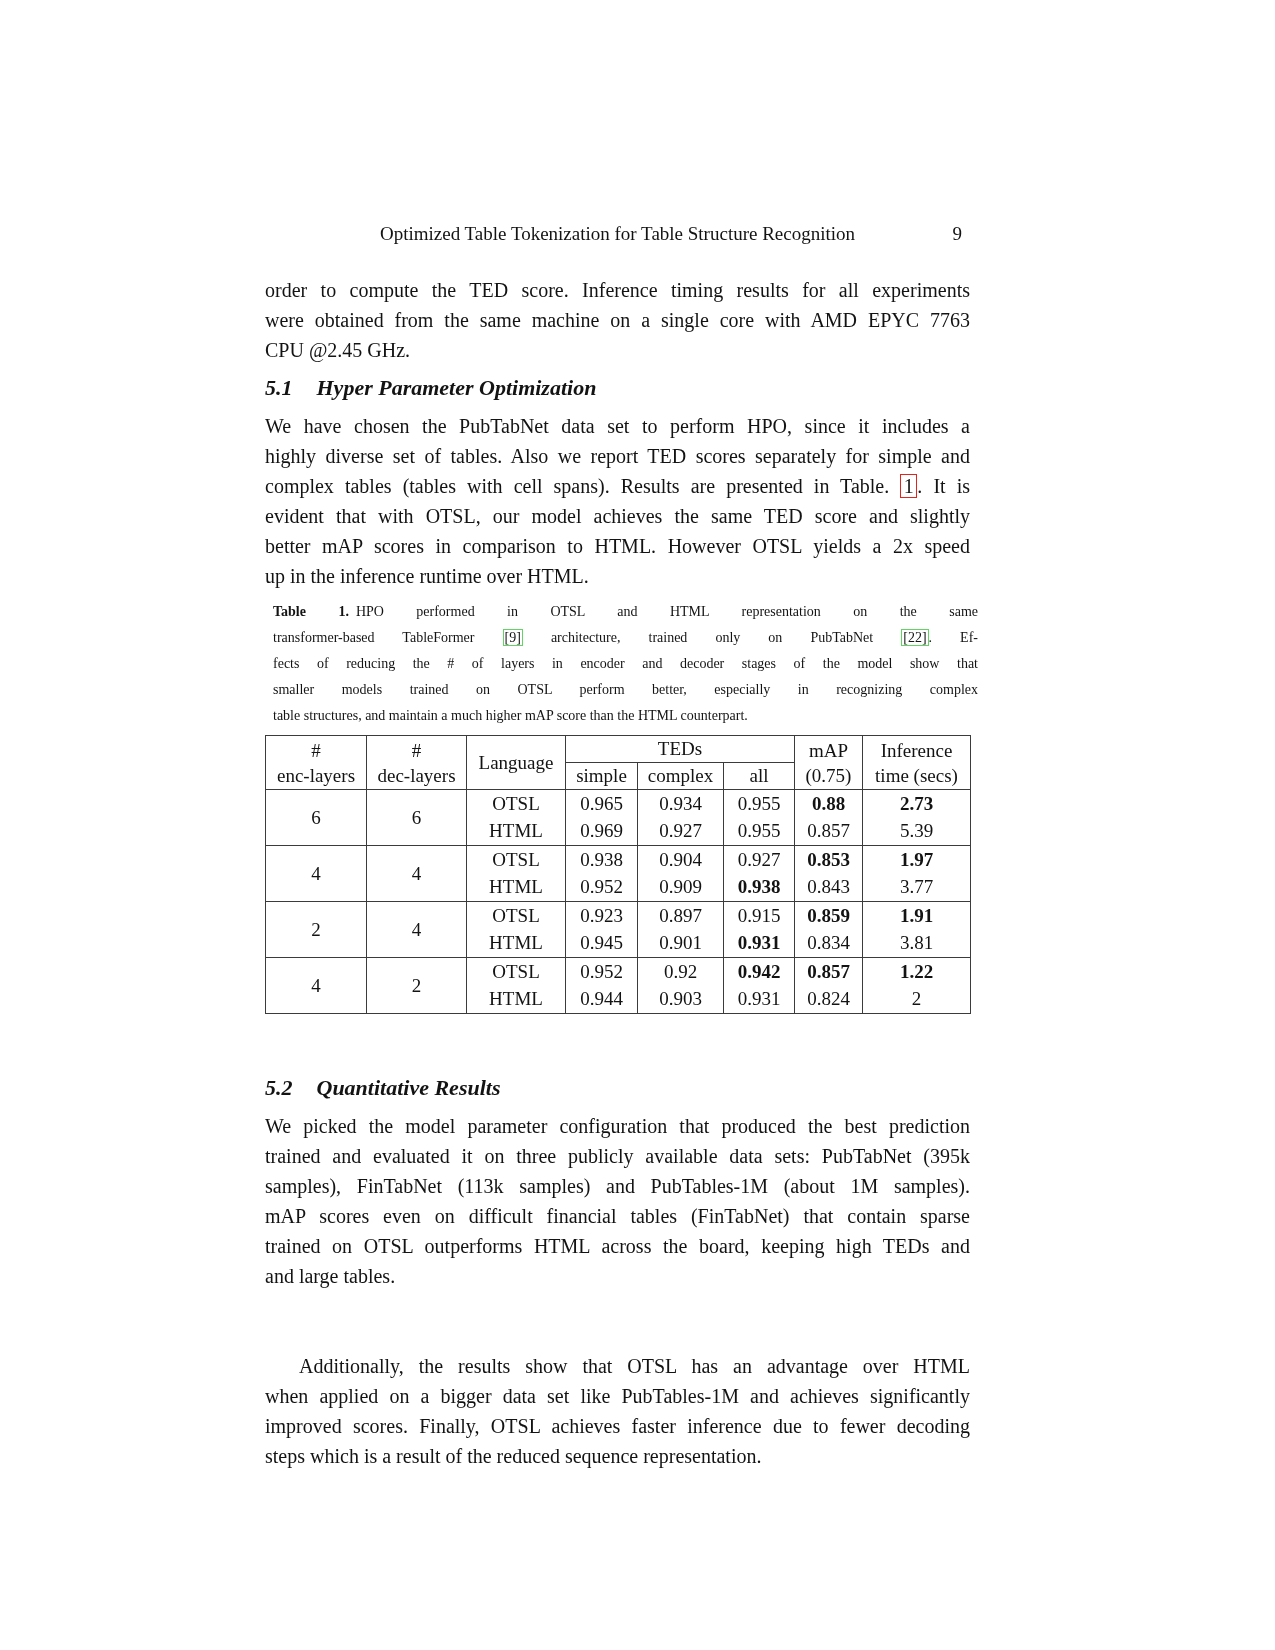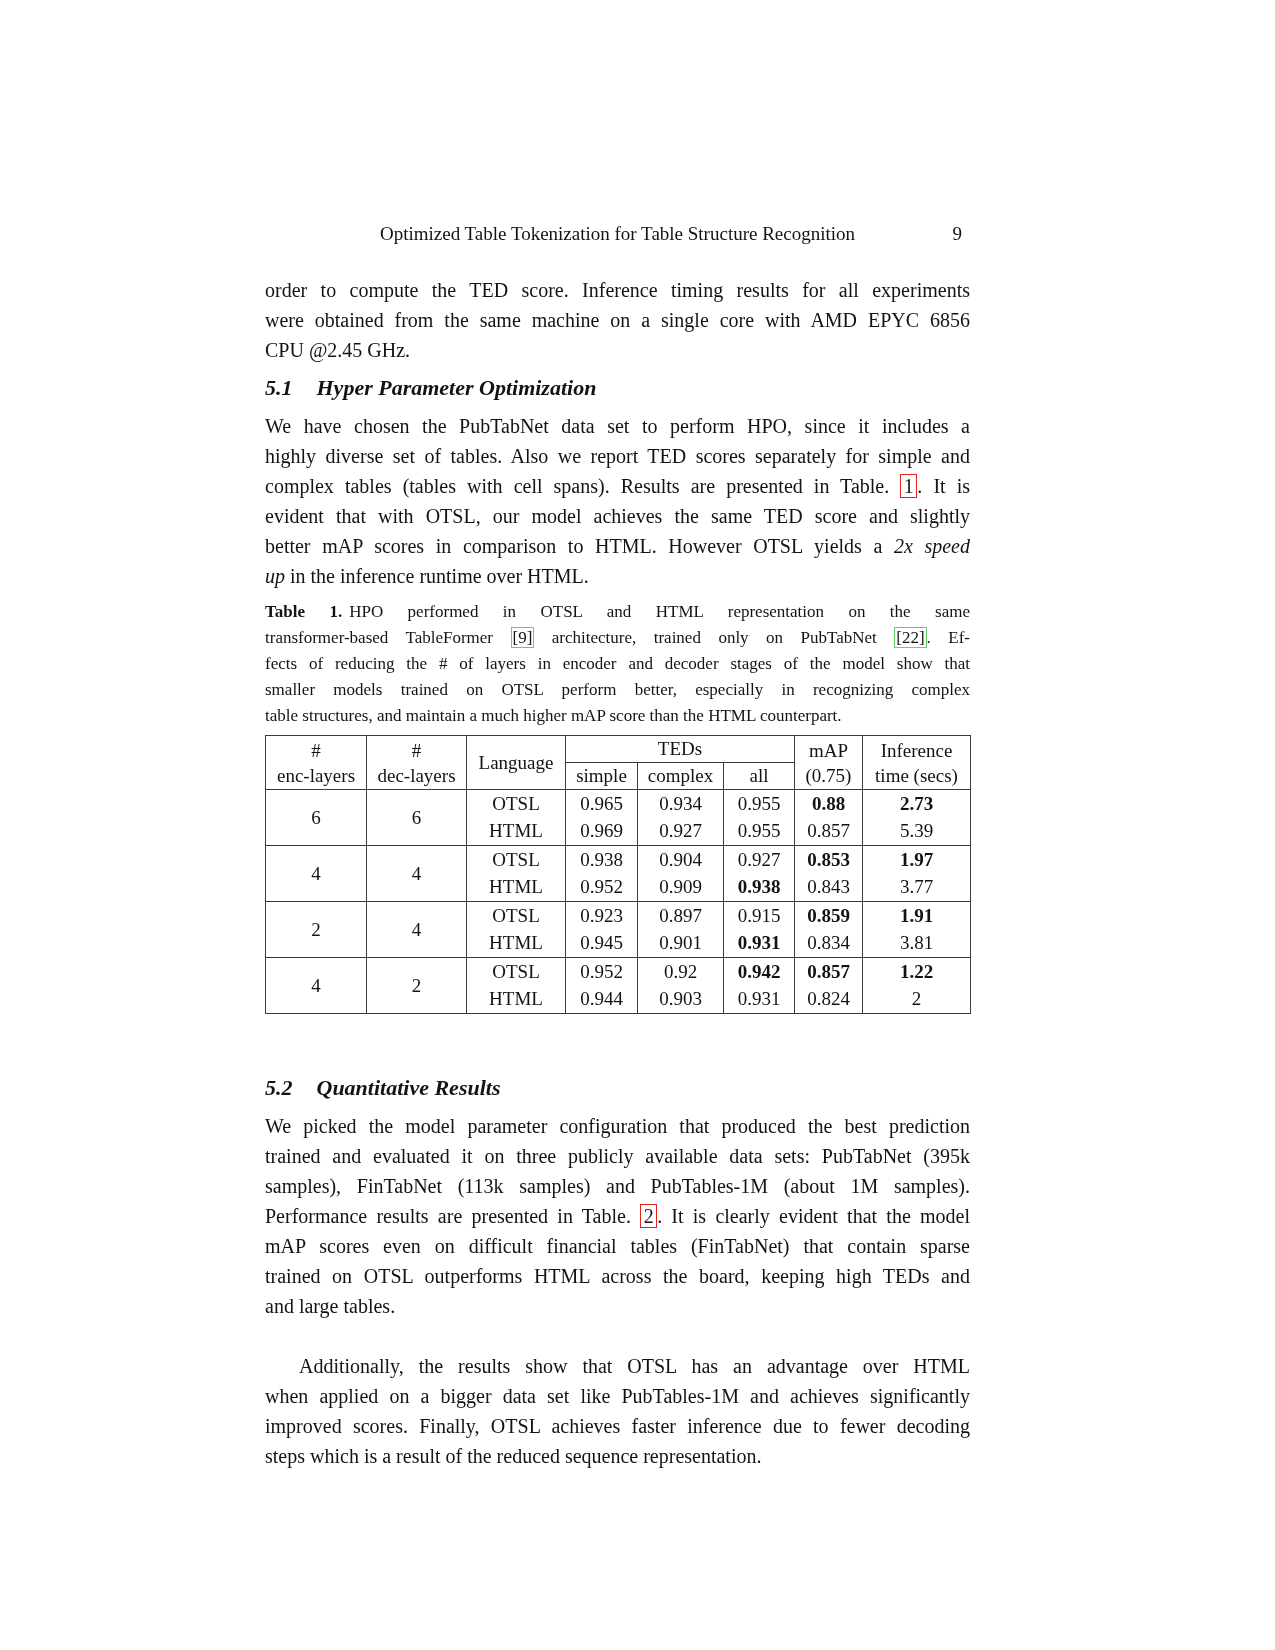--- a/index.html
+++ b/index.html
@@ -20,27 +20,27 @@
   .snum { margin-right:24px; }
 
   
   .para { position:absolute; left:0; width:705px; font-size:20px; }
   .para .tline { line-height:30px; height:30px; }
   .tline { text-align:justify; text-align-last:justify; white-space:normal; }
   .tline-last { text-align-last:left; }
   .first-indent .tline:first-child { padding-left:34px; box-sizing:border-box; }
 
   .seg-p {}
-  .seg-i { font-style:italic; }
+  .seg-i { }
   .seg-b { font-weight:bold; margin-right:7px; }
   .seg-ref { border:1.6px solid var(--ref-color,#e2241d); padding:0 2.5px; }
   .seg-cite { border:1.6px solid var(--cite-color,#63d463); padding:0 1px; }
 
   
-  .caption { position:absolute; left:0; width:705px; font-size:17px; }
+  .caption { position:absolute; left:8px; width:705px; font-size:14px; }
   .caption .tline { line-height:26px; height:26px; }
 
   
   .tblwrap { position:absolute; top:708px; left:0; width:705px; }
   table.t1 { border-collapse:collapse; table-layout:fixed; width:705px;
              font-size:19px; border-top:1.7px solid #3b3b3b; border-bottom:1.7px solid #3b3b3b; }
   .t1 th, .t1 td { border-left:1.5px solid #3b3b3b; border-right:1.5px solid #3b3b3b;
                    padding:0; text-align:center; vertical-align:middle; font-weight:normal; }
   .t1 thead { border-bottom:1.5px solid #3b3b3b; }
   .t1 thead tr { height:27px; }
@@ -56,21 +56,21 @@
 <div class="page">
   <div class="content">
 
     <div class="rhead">
       <span class="rh-title">Optimized Table Tokenization for Table Structure Recognition</span>
       <span class="rh-num">9</span>
     </div>
 
     <div class="para" style="top:248px">
         <div class="tline"><span class="seg-p">order to compute the TED score. Inference timing results for all experiments</span></div>
-        <div class="tline"><span class="seg-p">were obtained from the same machine on a single core with AMD EPYC 6856</span></div>
+        <div class="tline"><span class="seg-p">were obtained from the same machine on a single core with AMD EPYC 7763</span></div>
         <div class="tline tline-last"><span class="seg-p">CPU @2.45 GHz.</span></div>
       </div>
 
     <div class="shead" style="top:348px">
       <span class="snum">5.1</span><span>Hyper Parameter Optimization</span>
     </div>
 
     <div class="para" style="top:384px">
         <div class="tline"><span class="seg-p">We have chosen the PubTabNet data set to perform HPO, since it includes a</span></div>
         <div class="tline"><span class="seg-p">highly diverse set of tables. Also we report TED scores separately for simple and</span></div>
@@ -205,21 +205,20 @@
     </div>
 
     <div class="shead" style="top:1048px">
       <span class="snum">5.2</span><span>Quantitative Results</span>
     </div>
 
     <div class="para" style="top:1084px">
         <div class="tline"><span class="seg-p">We picked the model parameter configuration that produced the best prediction</span></div>
         <div class="tline"><span class="seg-p">trained and evaluated it on three publicly available data sets: PubTabNet (395k</span></div>
         <div class="tline"><span class="seg-p">samples), FinTabNet (113k samples) and PubTables-1M (about 1M samples).</span></div>
-        <div class="tline"><span class="seg-p">Performance results are presented in Table. </span><span class="seg-ref">2</span><span class="seg-p">. It is clearly evident that the model</span></div>
         <div class="tline"><span class="seg-p">mAP scores even on difficult financial tables (FinTabNet) that contain sparse</span></div>
         <div class="tline"><span class="seg-p">trained on OTSL outperforms HTML across the board, keeping high TEDs and</span></div>
         <div class="tline tline-last"><span class="seg-p">and large tables.</span></div>
       </div>
     <div class="para first-indent" style="top:1324px">
         <div class="tline"><span class="seg-p">Additionally, the results show that OTSL has an advantage over HTML</span></div>
         <div class="tline"><span class="seg-p">when applied on a bigger data set like PubTables-1M and achieves significantly</span></div>
         <div class="tline"><span class="seg-p">improved scores. Finally, OTSL achieves faster inference due to fewer decoding</span></div>
         <div class="tline tline-last"><span class="seg-p">steps which is a result of the reduced sequence representation.</span></div>
       </div>

